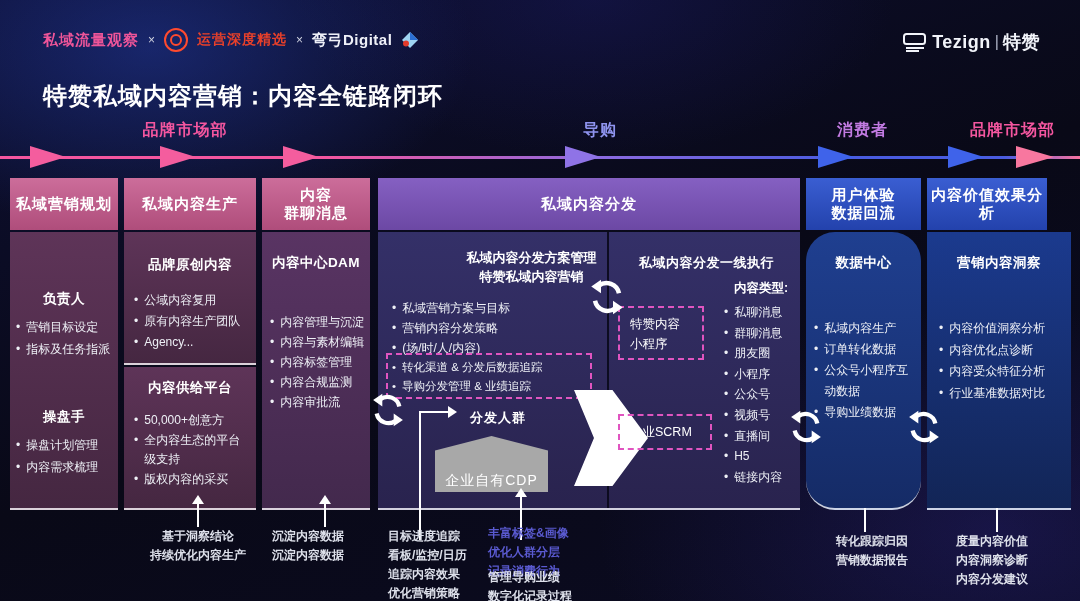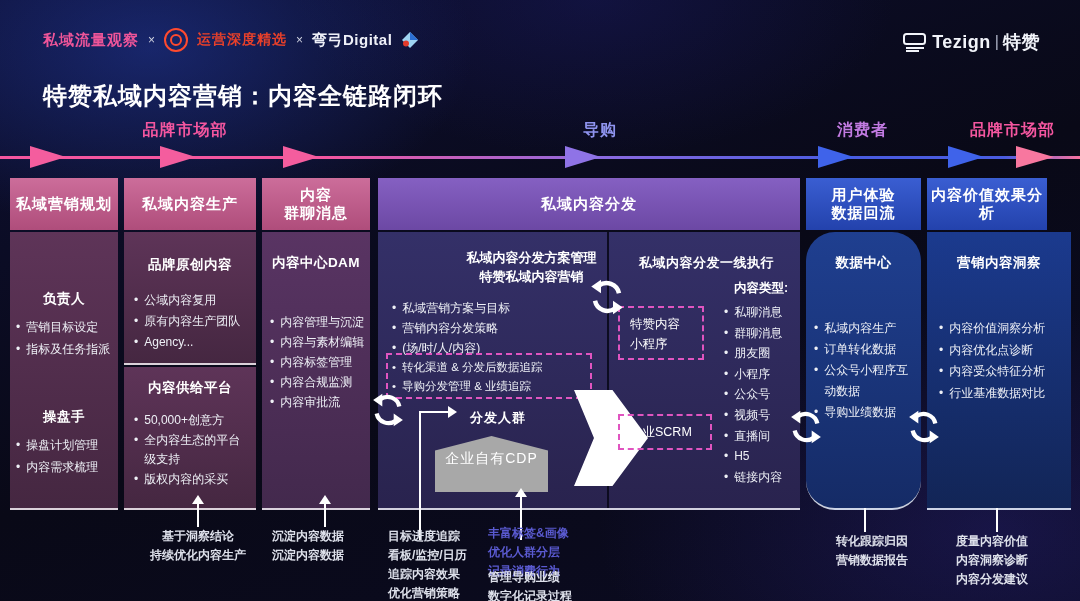--- a/index.html
+++ b/index.html
@@ -59,21 +59,21 @@
   .sec-h{position:absolute;left:0;width:100%;text-align:center;font-weight:bold;font-size:13.5px;letter-spacing:.5px;color:#fff;}
   .blist{position:absolute;font-size:12px;color:#eef0f6;}
   .blist .it{display:flex;gap:6px;align-items:flex-start;}
   .blist .dot{flex:0 0 auto;}
   
   .b4-divider{position:absolute;left:229px;top:0;width:2px;height:276px;background:rgba(9,9,26,.9);}
   .b4l-h{position:absolute;left:12px;top:16px;width:229px;text-align:center;font-weight:bold;font-size:13px;line-height:19px;margin-left:27px;}
   .dashed{position:absolute;border:2px dashed #e055c0;}
   .cdp{position:absolute;left:57px;top:204px;width:113px;height:56px;background:#a8a8a8;
        clip-path:polygon(0 26%,50% 0,100% 26%,100% 100%,0 100%);
-       display:flex;align-items:flex-end;justify-content:center;font-size:14px;letter-spacing:1px;color:#fff;padding-bottom:24px;box-sizing:border-box;}
+       display:flex;align-items:flex-end;justify-content:center;font-size:14px;letter-spacing:1px;color:#fff;padding-bottom:2px;box-sizing:border-box;}
   .aud{position:absolute;left:60px;top:177px;width:120px;text-align:center;font-weight:bold;font-size:13px;letter-spacing:1px;}
   .big-arrow{position:absolute;left:196px;top:158px;width:74px;height:96px;background:#ffffff;
        clip-path:polygon(0 0,52% 0,100% 50%,52% 100%,0 100%,27% 50%);}
   .b4r-h{position:absolute;left:235px;top:22px;width:187px;text-align:center;font-weight:bold;font-size:13px;letter-spacing:.5px;}
   .b4r-listh{position:absolute;left:356px;top:48px;font-weight:bold;font-size:12.5px;}
   
   .sync{position:absolute;}
   
   .vline{position:absolute;width:2px;background:#fff;}
   .hline{position:absolute;height:2px;background:#fff;}

